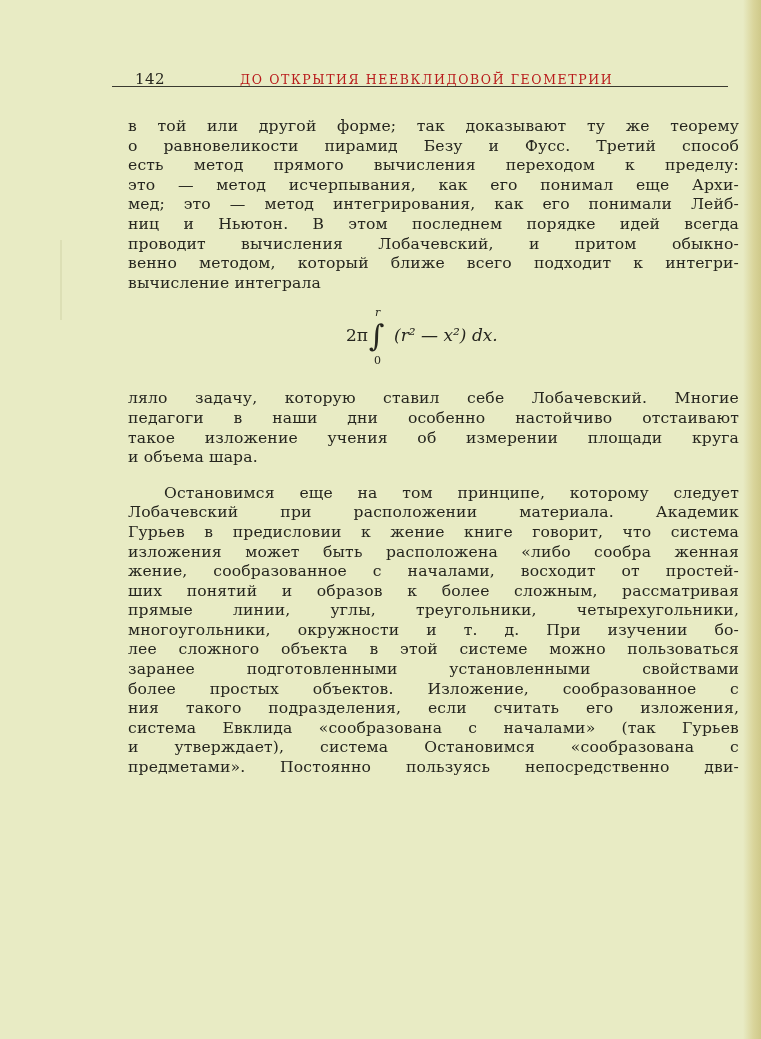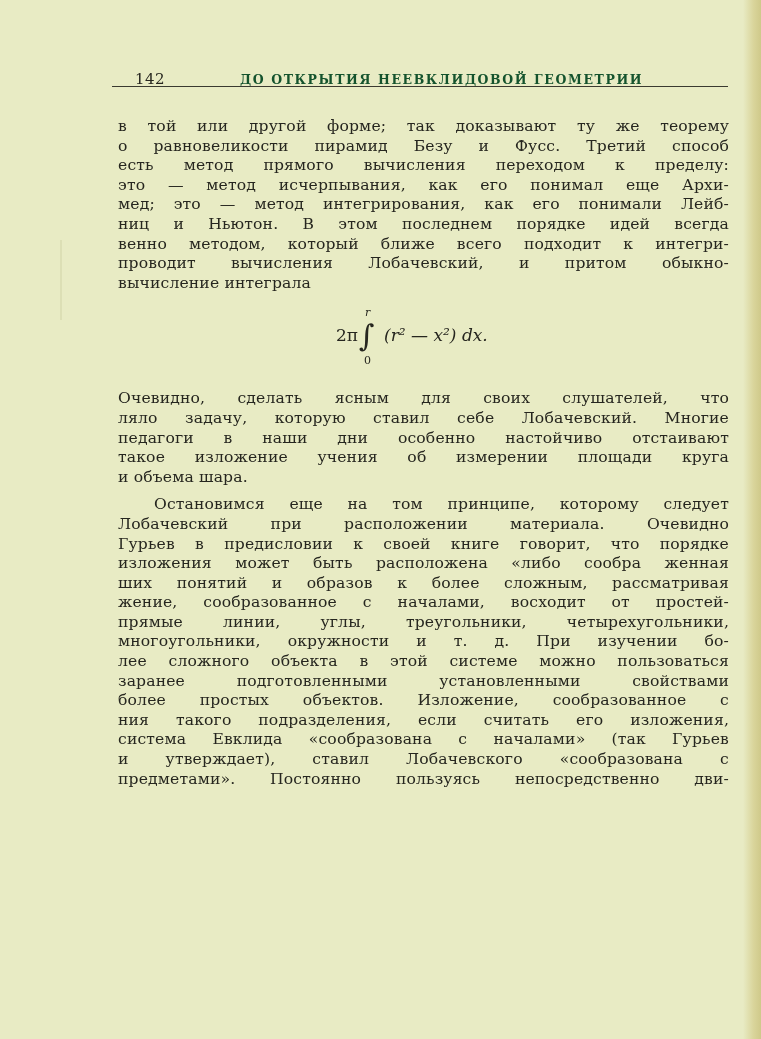--- a/index.html
+++ b/index.html
@@ -20,29 +20,29 @@
   }
   .header {
     position: absolute; left: 115px; top: 70px; width: 612px; height: 22px; margin-left: 20px;
   }
   .page-number {
     position: absolute; left: 0; top: 0;
     font-size: 15px; letter-spacing: 0.5px;
   }
   .running-title {
     position: absolute; left: 105px; top: 2px;
-    font-size: 12.5px; letter-spacing: 1.6px; font-weight: bold;
-    color: #14532d;
+    font-size: 12.5px; letter-spacing: 1.6px; font-weight: normal;
+    color: #b91c1c;
   }
   .header-rule {
     position: absolute; left: 112px; top: 86px; width: 616px; height: 1px;
     background: #3a3a30;
   }
   .body-text {
-    position: absolute; left: 118px; top: 117px; width: 611px;
+    position: absolute; left: 128px; top: 117px; width: 611px;
     font-size: 15.6px;
   }
   .line {
     height: 19.6px; line-height: 19.6px;
     white-space: nowrap;
     text-align: justify; text-align-last: justify;
     letter-spacing: 0.15px;
   }
   .line.last { text-align-last: left; }
   .line.indent { padding-left: 36px; }
@@ -58,21 +58,21 @@
   .integral {
     display: inline-block; position: relative; font-size: 30px;
     vertical-align: middle; margin: 0 4px 0 1px; line-height: 1;
   }
   .int-upper {
     position: absolute; left: 6px; top: -14px; font-size: 11px; font-style: italic;
   }
   .int-lower {
     position: absolute; left: 5px; top: 34px; font-size: 11px;
   }
-  .block2 { margin-top: 8px; }
+  .block2 { margin-top: 16px; }
 </style>
 </head>
 <body>
 
 <div class="page-shade"></div>
 <div class="left-mark"></div>
 
 <div class="header">
   <span class="page-number">142</span>
   <span class="running-title">ДО ОТКРЫТИЯ НЕЕВКЛИДОВОЙ ГЕОМЕТРИИ</span>
@@ -81,52 +81,51 @@
 
 <div class="body-text">
 
   <div>
     <div class="line">в той или другой форме; так доказывают ту же теорему</div>
     <div class="line">о равновеликости пирамид Безу и Фусс. Третий способ</div>
     <div class="line">есть метод прямого вычисления переходом к пределу:</div>
     <div class="line">это — метод исчерпывания, как его понимал еще Архи-</div>
     <div class="line">мед; это — метод интегрирования, как его понимали Лейб-</div>
     <div class="line">ниц и Ньютон. В этом последнем порядке идей всегда</div>
+    <div class="line">проводит вычисления Лобачевский, и притом обыкно-</div>
     <div class="line">венно методом, который ближе всего подходит к интегри-</div>
-    <div class="line">проводит вычисления Лобачевский, и притом обыкно-</div>
     <div class="line last">вычисление интеграла</div>
   </div>
 
   <div class="formula">
     <div class="formula-inner">
       <span>2π</span><span class="integral"><span>∫</span><span class="int-upper">r</span><span class="int-lower">0</span></span>
       <span class="var">(r² — x²)</span>
       <span class="var">dx.</span>
     </div>
   </div>
 
   <div>
-    <div class="line">Очевидно, сделать ясным для своих слушателей, что</div>
     <div class="line">ляло задачу, которую ставил себе Лобачевский. Многие</div>
     <div class="line">педагоги в наши дни особенно настойчиво отстаивают</div>
     <div class="line">такое изложение учения об измерении площади круга</div>
     <div class="line last">и объема шара.</div>
   </div>
 
   <div class="block2">
     <div class="line indent">Остановимся еще на том принципе, которому следует</div>
-    <div class="line">Лобачевский при расположении материала. Очевидно</div>
-    <div class="line">Гурьев в предисловии к своей книге говорит, что порядке</div>
+    <div class="line">Лобачевский при расположении материала. Академик</div>
+    <div class="line">Гурьев в предисловии к жение книге говорит, что система</div>
     <div class="line">изложения может быть расположена «либо сообра женная</div>
+    <div class="line">жение, сообразованное с началами, восходит от простей-</div>
     <div class="line">ших понятий и образов к более сложным, рассматривая</div>
-    <div class="line">жение, сообразованное с началами, восходит от простей-</div>
     <div class="line">прямые линии, углы, треугольники, четырехугольники,</div>
     <div class="line">многоугольники, окружности и т. д. При изучении бо-</div>
     <div class="line">лее сложного объекта в этой системе можно пользоваться</div>
     <div class="line">заранее подготовленными установленными свойствами</div>
     <div class="line">более простых объектов. Изложение, сообразованное с</div>
     <div class="line">ния такого подразделения, если считать его изложения,</div>
     <div class="line">система Евклида «сообразована с началами» (так Гурьев</div>
-    <div class="line">и утверждает), ставил Лобачевского «сообразована с</div>
+    <div class="line">и утверждает), система Остановимся «сообразована с</div>
     <div class="line">предметами». Постоянно пользуясь непосредственно дви-</div>
   </div>
 
 </div>
 
 </body></html>

